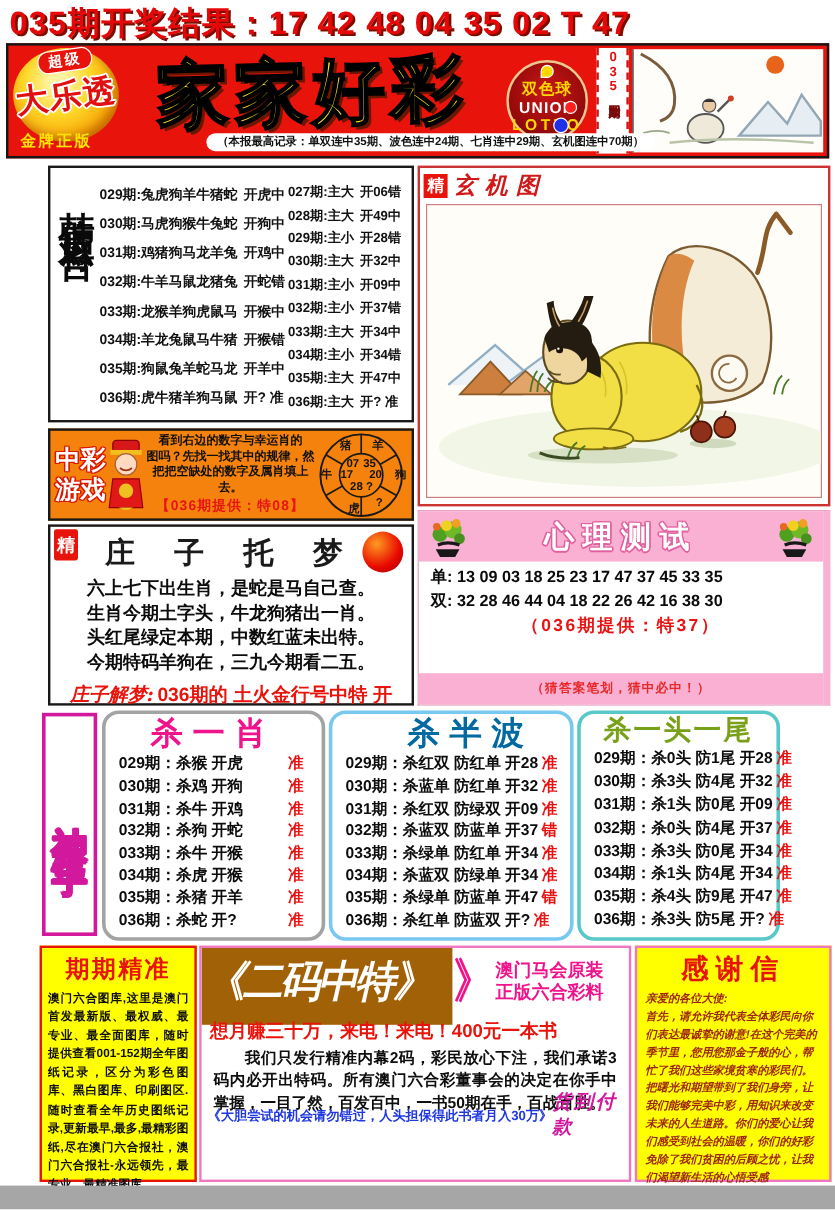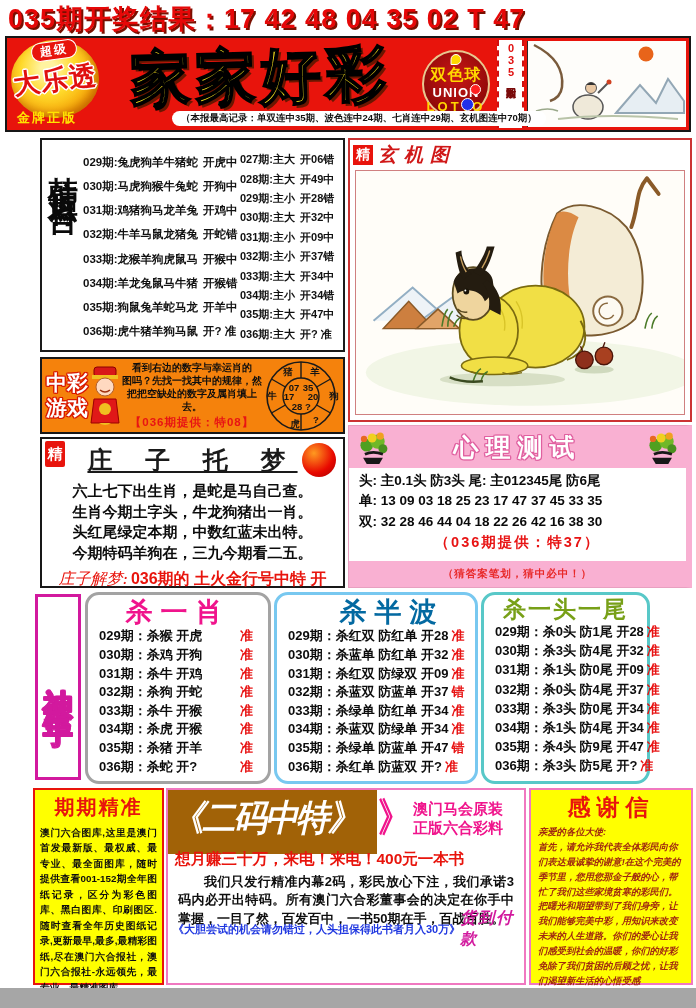--- a/index.html
+++ b/index.html
@@ -27,21 +27,21 @@
   #main-title{flex:1;text-align:center;font-size:60px;font-weight:900;color:#ffe81e;letter-spacing:5px;
     font-family:"DejaVu Serif",serif;-webkit-text-stroke:2px #000;margin-top:-14px;transform:rotate(-1.5deg);
     text-shadow:3px 3px 0 #6a1600;white-space:nowrap;}
   .record-pill{position:absolute;bottom:4px;left:165px;background:#fff;border-radius:9px;padding:1px 9px;
     font-size:9.5px;font-weight:bold;color:#101010;white-space:nowrap;}
   .logo{position:relative;width:64px;height:64px;border-radius:50%;flex:none;margin-right:4px;
     background:radial-gradient(circle at 50% 38%,#c81616,#860606 85%);border:2px solid #e8c890;
     text-align:center;color:#fff;}
   .logo-crest{position:absolute;top:2px;left:50%;transform:translateX(-50%);width:9px;height:9px;
     background:#ffd700;border-radius:50% 50% 50% 0;border:1px solid #fff;}
-  .logo-cn{margin-top:13px;font-size:16px;font-weight:900;color:#ffd700;letter-spacing:1px;}
+  .logo-cn{margin-top:13px;font-size:13px;font-weight:900;color:#ffd700;letter-spacing:1px;}
   .logo-en1{font-size:13px;font-weight:900;color:#fff;letter-spacing:1px;line-height:1.05;}
   .logo-en2{font-size:13px;font-weight:900;color:#ffd700;letter-spacing:3px;line-height:1.05;}
   .dot-red{position:absolute;width:9px;height:9px;border-radius:50%;background:#ff2020;border:1px solid #fff;
     right:7px;top:32px;}
   .dot-blue{position:absolute;width:11px;height:11px;border-radius:50%;background:#2030e8;border:1px solid #fff;
     right:14px;bottom:5px;}
   .strip{width:23px;height:88px;margin:0 3px;background:#fff;border-left:2px dashed #d01010;
     border-right:2px dashed #d01010;display:flex;flex-direction:column;align-items:center;flex:none;}
   .strip-issue{writing-mode:vertical-rl;text-orientation:upright;color:#e01010;font-size:11px;font-weight:900;line-height:1;margin-top:2px;}
   .strip-label{writing-mode:vertical-rl;text-orientation:upright;color:#7a0a0a;font-size:10px;font-weight:900;line-height:1;margin-top:2px;}
@@ -71,24 +71,24 @@
   .zc-wheel{position:relative;width:76px;height:74px;flex:none;margin-right:1px;}
   .wheel-label{position:absolute;transform:translate(-50%,-50%);font-size:9.5px;font-weight:900;color:#141414;white-space:nowrap;}
 
   
   #zhuangzi{top:437px;left:40px;width:305px;height:151px;background:#fff;border:2px solid #181818;text-align:center;}
   .zz-badge{position:absolute;top:2px;left:3px;width:20px;height:26px;background:#e8140c;color:#fff;
     font-size:15px;font-weight:bold;font-family:"DejaVu Serif",serif;display:grid;place-items:center;border-radius:2px;}
   .zz-ball{position:absolute;top:4px;right:7px;width:34px;height:34px;border-radius:50%;
     background:radial-gradient(circle at 35% 30%,#ff9a20,#e80800 60%,#a00000);}
   .zz-title{font-size:25px;letter-spacing:12px;color:#1a1a1a;font-family:"DejaVu Serif",serif;
-    font-weight:600;margin-top:5px;text-decoration:underline;}
+    font-weight:600;margin-top:5px;}
   .zz-poem{margin-top:4px;font-size:15px;font-weight:600;color:#0c0c0c;line-height:1.38;}
   .zz-footer{margin-top:5px;font-size:16px;font-weight:bold;color:#e8140c;white-space:nowrap;}
-  .zz-label{font-style:italic;font-weight:400;font-family:"DejaVu Serif",serif;margin-right:3px;}
+  .zz-label{font-style:italic;font-weight:700;font-family:"DejaVu Serif",serif;margin-right:3px;}
 
   
   #jingxuan{top:138px;left:348px;width:344px;height:284px;background:#fff;border:2px solid #cc3333;}
   .jx-head{height:25px;display:flex;align-items:center;gap:5px;padding:2px 0 0 3px;}
   .jx-badge{width:20px;height:20px;background:#e8140c;color:#fff;font-size:14px;font-weight:bold;
     font-family:"DejaVu Serif",serif;display:grid;place-items:center;}
   .jx-title{color:#d01818;font-size:19px;font-weight:900;font-family:"DejaVu Serif",serif;
     letter-spacing:7px;font-style:italic;}
   .jx-canvas{position:absolute;left:5px;right:5px;top:30px;bottom:5px;border:1px solid #d08080;background:#fffdf8;}
   .jx-canvas svg{width:100%;height:100%;}
@@ -368,21 +368,20 @@
         <circle cx="12" cy="18" r="7" fill="#50a020"></circle>
           <circle cx="24" cy="14" r="8" fill="#70b828"></circle>
         <circle cx="30" cy="22" r="5" fill="#4a9020"></circle>
           <circle cx="18" cy="10" r="5" fill="#f0d020"></circle>
         <circle cx="27" cy="8" r="4" fill="#f0a020"></circle>
           <circle cx="9" cy="11" r="3.5" fill="#e86820"></circle>
         <path d="M10 28 Q19 24 30 28" stroke="#181818" stroke-width="3" fill="none"></path>
       </svg>
     </div>
     <div class="xl-mid">
-      <div>头: 主0.1头 防3头 尾: 主012345尾 防6尾</div>
       <div>单: 13 09 03 18 25 23 17 47 37 45 33 35</div>
       <div>双: 32 28 46 44 04 18 22 26 42 16 38 30</div>
       <div class="xl-provide">（036期提供：特37）</div>
     </div>
     <div class="xl-band-bottom">（猜答案笔划，猜中必中！）</div>
   </div>
 
   <div class="abs" id="shenqiang">
     <div class="sq-text">神枪手</div>
   </div>

